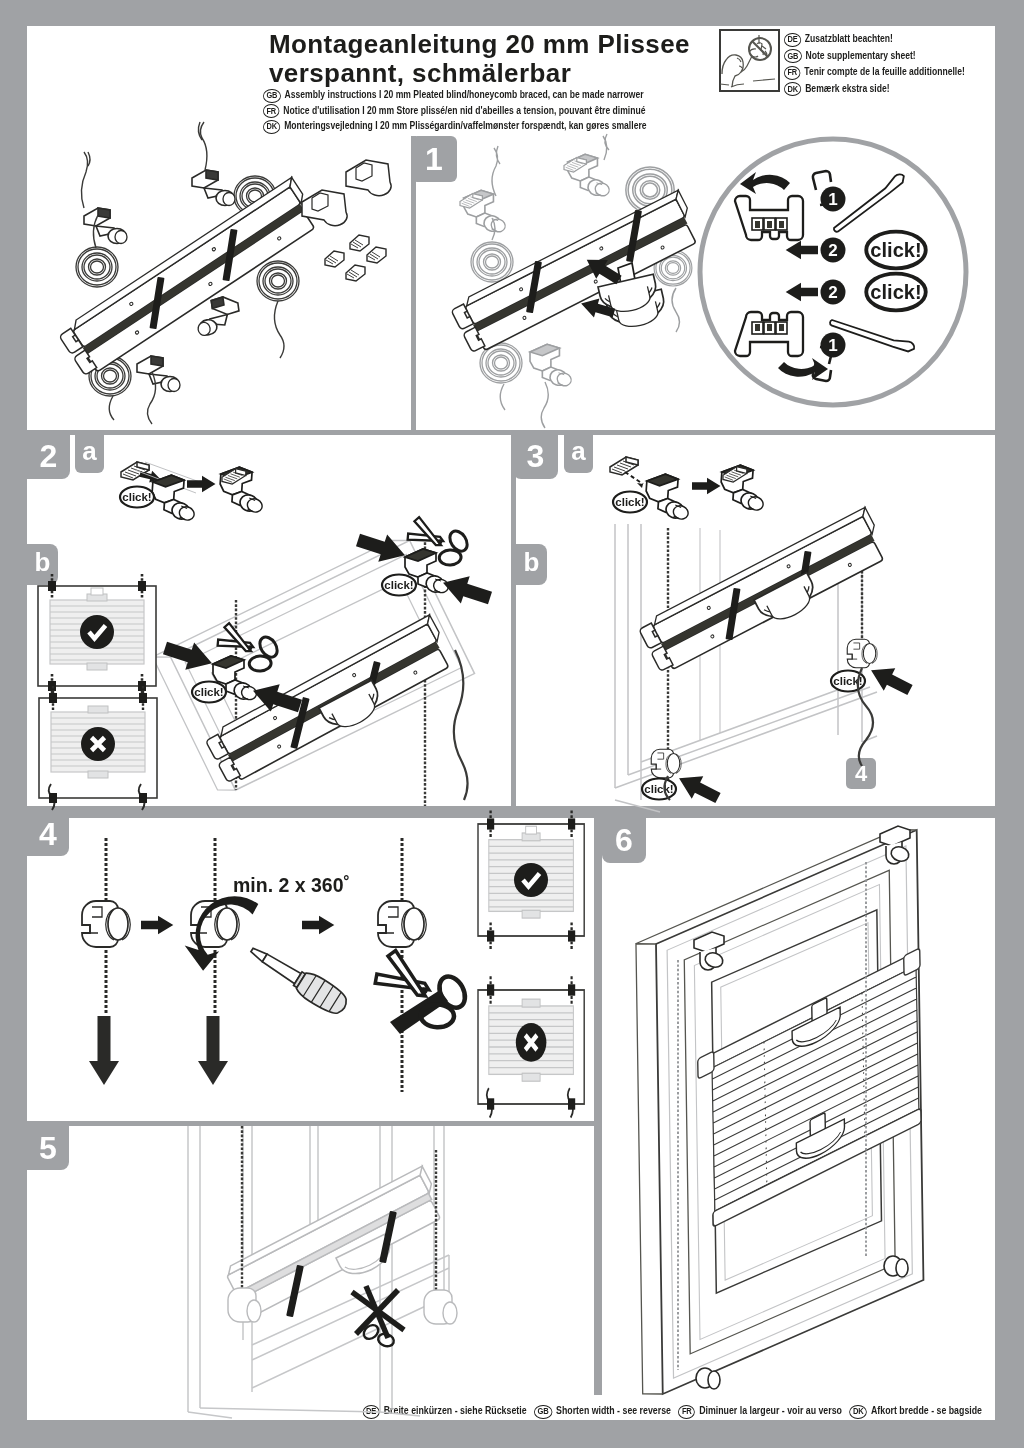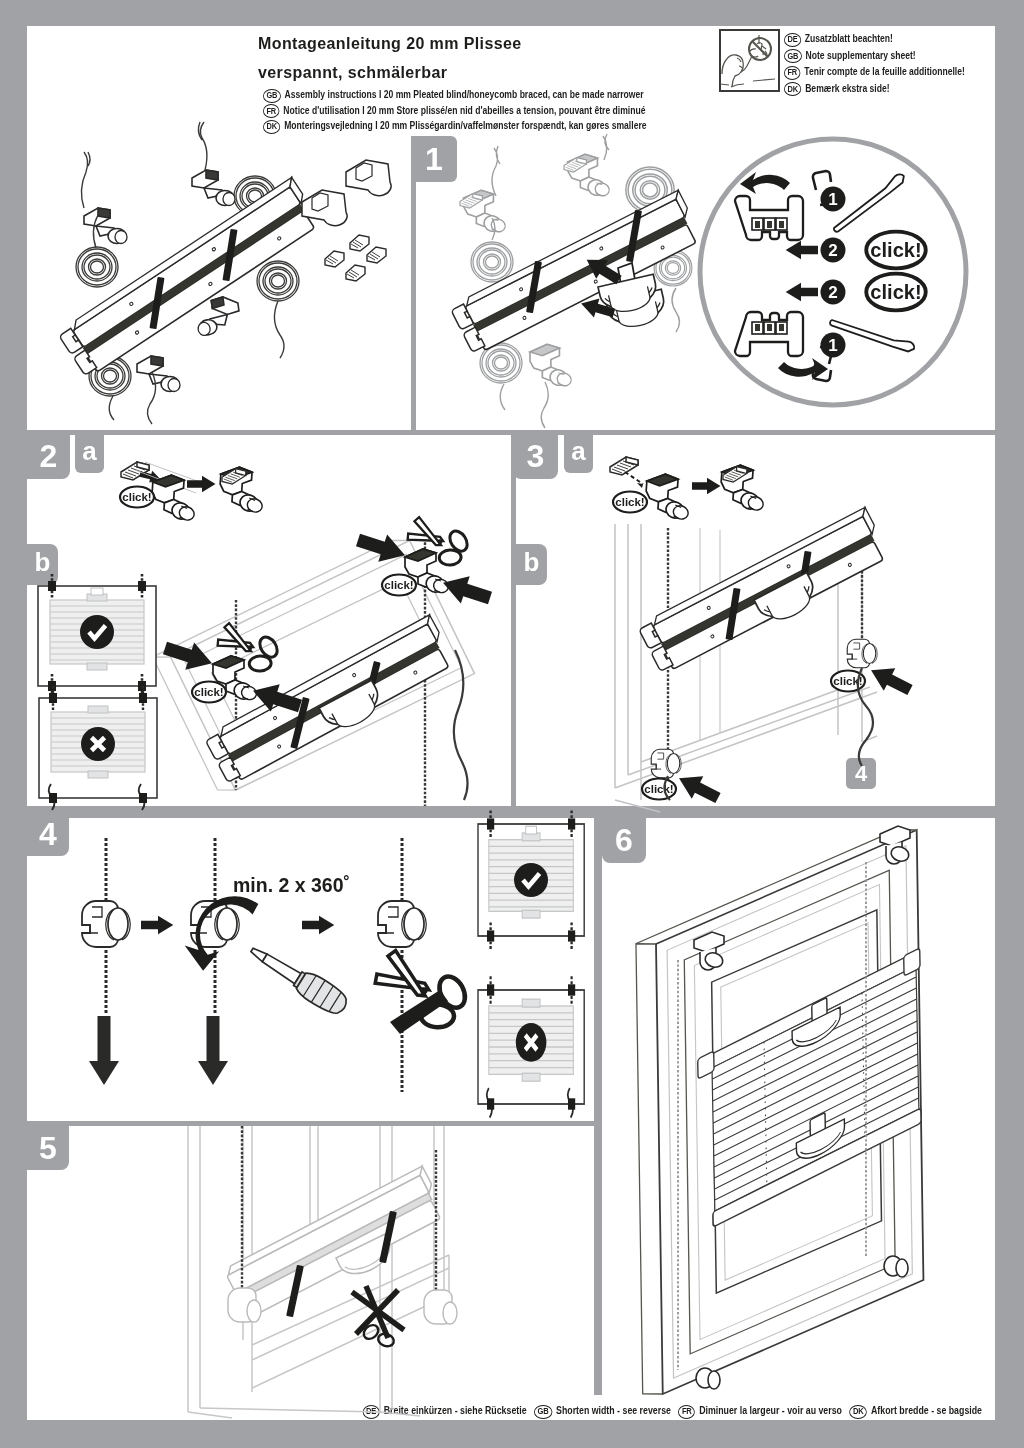--- a/index.html
+++ b/index.html
@@ -32,21 +32,21 @@
 <div class="lbl" style="left:75px;top:434px;width:29px;height:35px;border-radius:0 0 6px 6px;font-size:26px;padding-bottom:4px;">a</div>
 <div class="lbl" style="left:27px;top:544px;width:31px;height:37px;border-radius:0 8px 8px 0;font-size:26px;padding-bottom:4px;">b</div>
 <div class="lbl" style="left:513px;top:434px;width:45px;height:45px;border-radius:0 0 8px 8px;font-size:32px;">3</div>
 <div class="lbl" style="left:564px;top:434px;width:29px;height:35px;border-radius:0 0 6px 6px;font-size:26px;padding-bottom:4px;">a</div>
 <div class="lbl" style="left:516px;top:544px;width:31px;height:37px;border-radius:0 8px 8px 0;font-size:26px;padding-bottom:4px;">b</div>
 <div class="lbl" style="left:27px;top:812px;width:42px;height:44px;border-radius:0 0 8px 0;font-size:32px;">4</div>
 <div class="lbl" style="left:846px;top:758px;width:30px;height:31px;border-radius:5px;font-size:22px;">4</div>
 <div class="lbl" style="left:27px;top:1126px;width:42px;height:44px;border-radius:0 0 8px 0;font-size:32px;">5</div>
 <div class="lbl" style="left:602px;top:818px;width:44px;height:45px;border-radius:0 0 8px 8px;font-size:32px;">6</div>
 
-<div class="abs" style="left:258px;top:30px;font-size:16px;font-weight:bold;color:#1d1d1b;line-height:28.5px;letter-spacing:0.4px;">Montageanleitung 20 mm Plissee<br>verspannt, schmälerbar</div>
+<div class="abs" style="left:269px;top:30px;font-size:26px;font-weight:bold;color:#1d1d1b;line-height:28.5px;letter-spacing:0.4px;">Montageanleitung 20 mm Plissee<br>verspannt, schmälerbar</div>
 <div class="abs" style="left:263px;top:87px;line-height:14.2px;transform:scaleX(0.78);transform-origin:left top;">
 <div class="lang"><span class="ov">GB</span>Assembly instructions I 20 mm Pleated blind/honeycomb braced, can be made narrower</div>
 <div class="lang"><span class="ov">FR</span>Notice d'utilisation I 20 mm Store plissé/en nid d'abeilles a tension, pouvant être diminué</div>
 <div class="lang"><span class="ov">DK</span>Monteringsvejledning I 20 mm Plisségardin/vaffelmønster forspændt, kan gøres smallere</div>
 </div>
 
 <div class="abs" style="left:719px;top:29px;width:57px;height:59px;border:2px solid #3a3a38;"></div>
 <div class="abs" style="left:784px;top:30px;line-height:16.2px;transform:scaleX(0.78);transform-origin:left top;">
 <div class="lang"><span class="ov">DE</span>Zusatzblatt beachten!</div>
 <div class="lang"><span class="ov">GB</span>Note supplementary sheet!</div>

